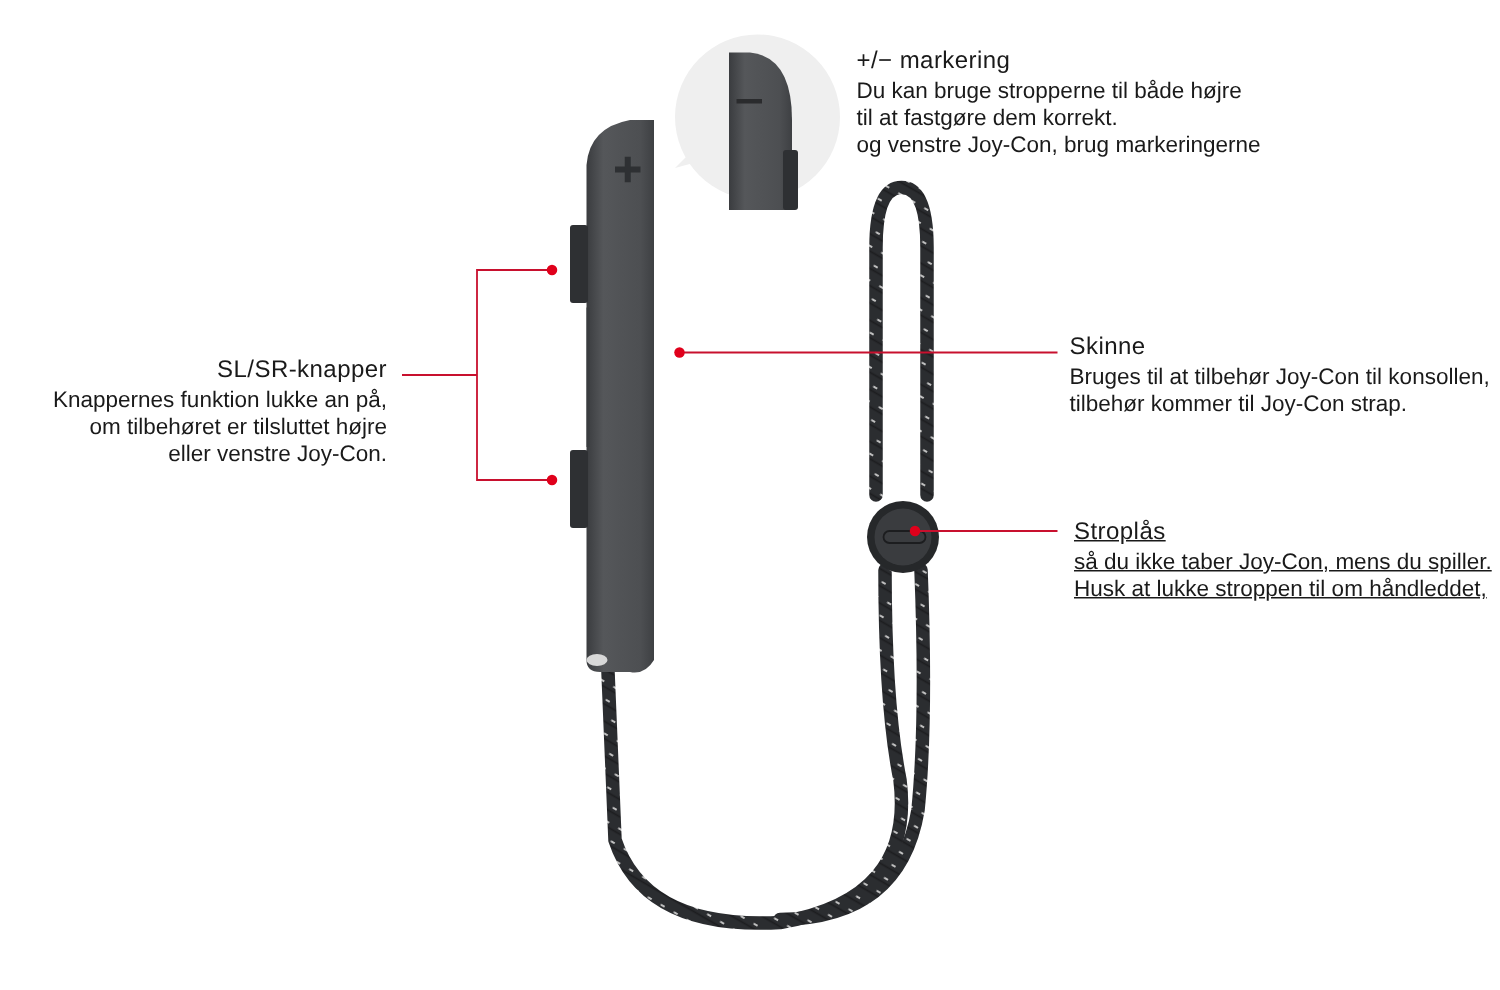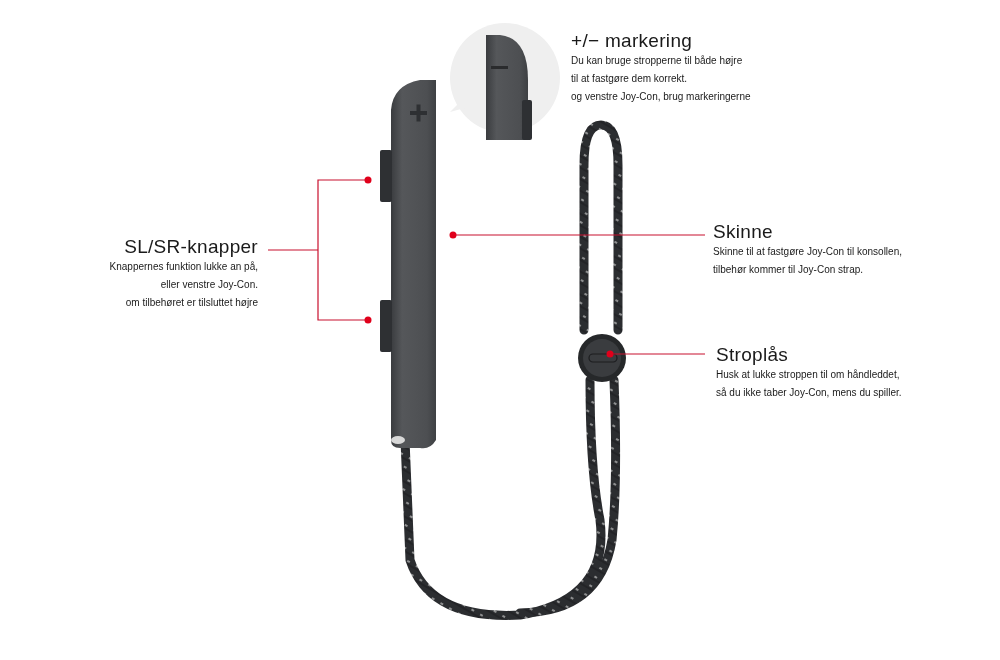--- a/index.html
+++ b/index.html
@@ -1,21 +1,21 @@
 <!DOCTYPE html>
 <html><head>
   <meta charset="utf-8">
   <style>
     html, body { margin: 0; padding: 0; background: #ffffff; }
     body { width: 1000px; height: 660px; position: relative; overflow: hidden;
            font-family: "Liberation Sans", "DejaVu Sans", sans-serif; color: #1a1a1a; }
     #art { position: absolute; left: 0; top: 0; width: 1000px; height: 660px; }
     .label { position: absolute; }
-    .label .title { font-size: 19px; letter-spacing: 0.3px; line-height: 22px; font-weight: 400; }
-    .label .desc { font-size: 10px; line-height: 18px; font-stretch: condensed; transform-origin: left top; }
+    .label .title { font-size: 16px; letter-spacing: 0.3px; line-height: 22px; font-weight: 400; }
+    .label .desc { font-size: 15px; line-height: 18px; font-stretch: condensed; transform-origin: left top; }
     .label.right .desc { transform-origin: right top; }
     .right { text-align: right; margin-left: 35px; }
     .desc span { display: block; white-space: nowrap; }
   </style>
 </head>
 <body>
 
 <svg id="art" viewBox="0 0 1000 660" xmlns="http://www.w3.org/2000/svg">
   <defs>
     <linearGradient id="bodyGrad" x1="0" x2="1" y1="0" y2="0">
@@ -90,32 +90,32 @@
     <span>Du kan bruge stropperne til både højre</span>
     <span>til at fastgøre dem korrekt.</span>
     <span>og venstre Joy-Con, brug markeringerne</span>
   </div>
 </div>
 
 <div class="label right" style="right:742px; top:236px;">
   <div class="title">SL/SR-knapper</div>
   <div class="desc">
     <span>Knappernes funktion lukke an på,</span>
+    <span>om tilbehøret er tilsluttet højre</span>
     <span>eller venstre Joy-Con.</span>
-    <span>om tilbehøret er tilsluttet højre</span>
   </div>
 </div>
 
 <div class="label" style="left:713px; top:221px;">
   <div class="title">Skinne</div>
   <div class="desc">
-    <span>Skinne til at fastgøre Joy-Con til konsollen,</span>
+    <span>Bruges til at tilbehør Joy-Con til konsollen,</span>
     <span>tilbehør kommer til Joy-Con strap.</span>
   </div>
 </div>
 
-<div class="label" style="left:716px; top:344px;">
+<div class="label" style="left:716px; top:344px;text-decoration:underline;">
   <div class="title">Stroplås</div>
   <div class="desc">
+    <span>så du ikke taber Joy-Con, mens du spiller.</span>
     <span>Husk at lukke stroppen til om håndleddet,</span>
-    <span>så du ikke taber Joy-Con, mens du spiller.</span>
   </div>
 </div>
 
 </body></html>

